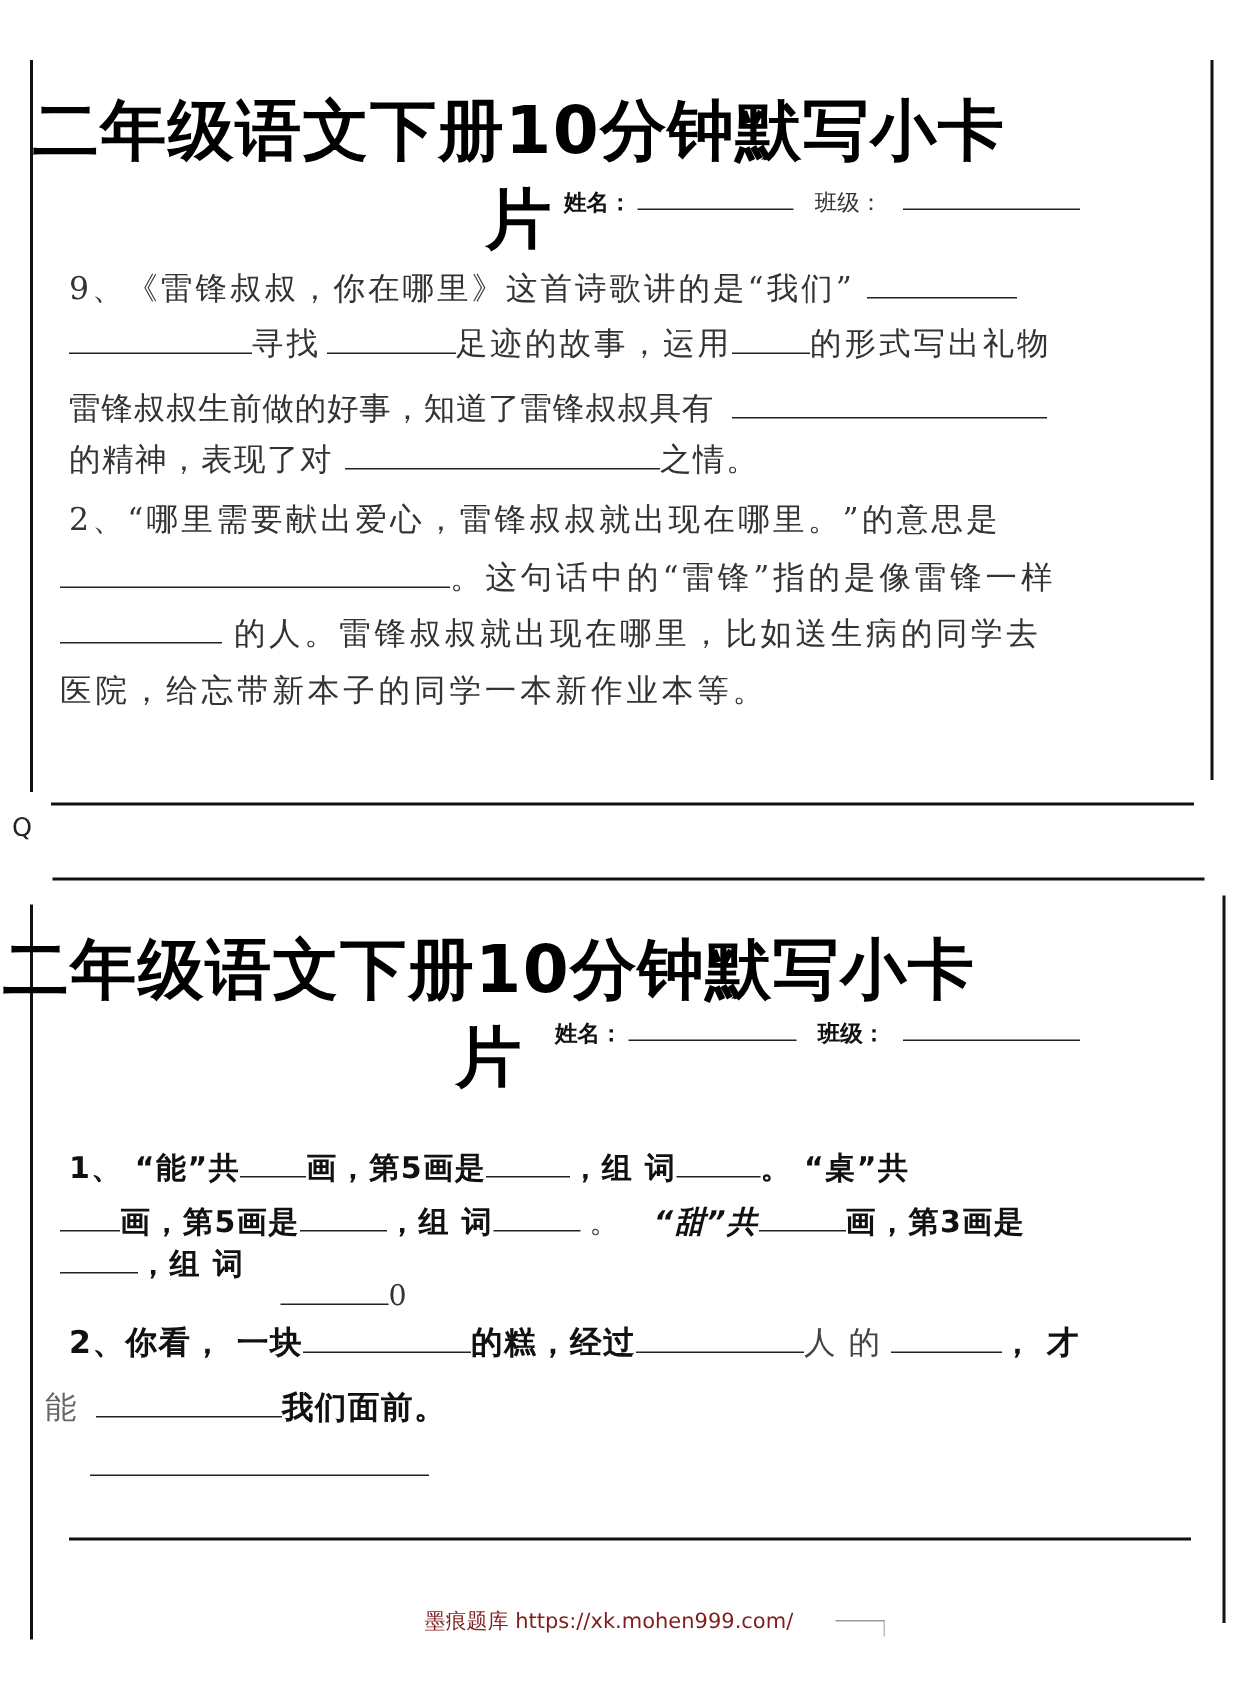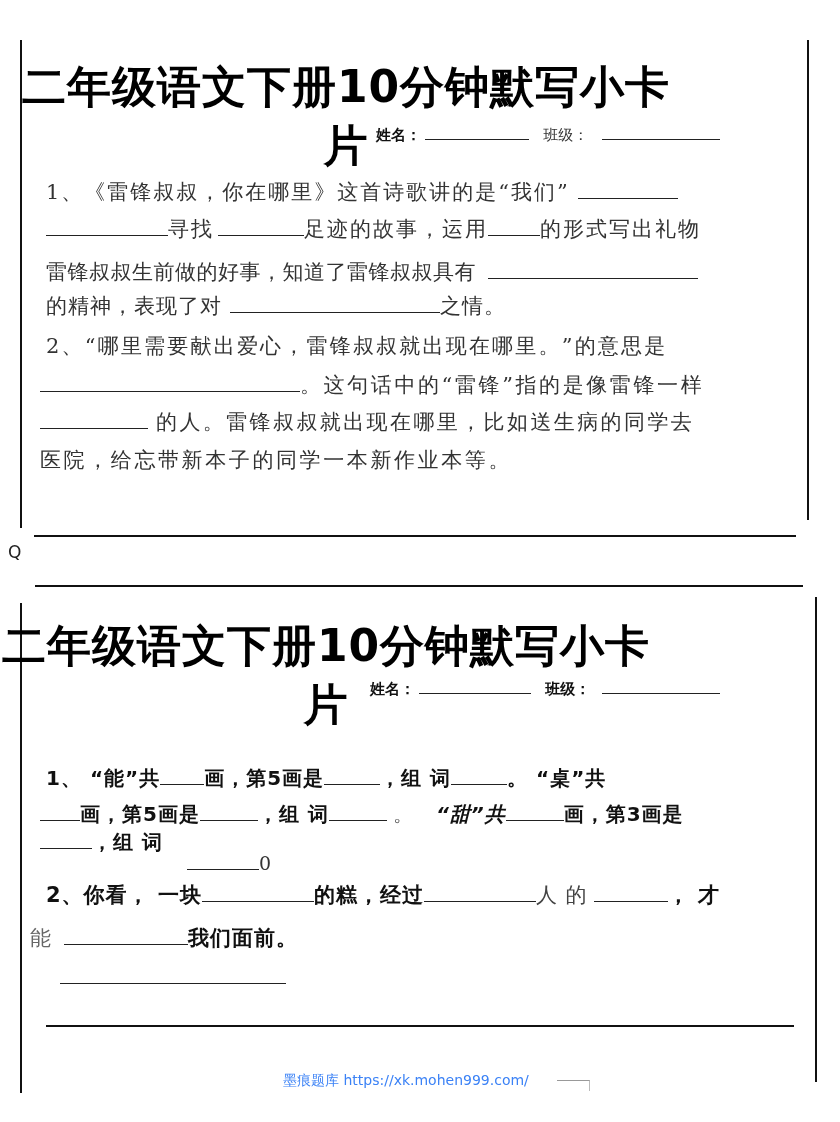--- a/index.html
+++ b/index.html
@@ -11,39 +11,39 @@
            font-weight:bold; font-size:44px; letter-spacing:1px; color:#000; }
   .meta { position:absolute; font-size:15px; font-family:Liberation Sans, sans-serif; color:#111; white-space:nowrap; }
   .meta b { font-weight:bold; }
   .blank { display:inline-block; border-bottom:1.3px solid #222; height:1em; vertical-align:baseline; }
   .line { position:absolute; white-space:nowrap; font-size:21px; color:#333; letter-spacing:2px; }
   .c1 { font-family:"DejaVu Serif", serif; }
   .c2 { font-family:"DejaVu Sans", sans-serif; font-weight:bold; color:#111; letter-spacing:1px; }
   .light { font-weight:normal; color:#444; }
   .ital { font-style:italic; }
   .q { position:absolute; left:8px; top:542px; font-family:"DejaVu Sans", sans-serif; font-size:17px; color:#222; }
-  .footer { position:absolute; left:283px; top:1072px; font-family:"DejaVu Sans", sans-serif; font-size:14px; color:#3b82f6; }
+  .footer { position:absolute; left:283px; top:1072px; font-family:"DejaVu Sans", sans-serif; font-size:14px; color:#7f1d1d; }
   .footer-box { position:absolute; left:557px; top:1080px; width:32px; height:10px; border-top:1px solid #999; border-right:1px solid #bbb; }
 </style>
 </head>
 <body>
 
 <div>
   <div class="vline" style="left:20px; top:40px; height:488px;"></div>
   <div class="vline" style="left:807px; top:40px; height:480px;"></div>
 
   <div class="title" style="top:58px;">二年级语文下册10分钟默写小卡片</div>
 
   <div class="meta" style="left:376px; top:124px;">
     <b>姓名：</b><span class="blank" style="width:104px; margin-left:4px;"></span>
     <span style="margin-left:10px; font-weight:normal; color:#333;">班级：</span><span class="blank" style="width:118px; margin-left:14px;"></span>
   </div>
 
   <div class="line c1" style="left:46px; top:177px;">
-    <span>1、《雷锋叔叔，你在哪里》这首诗歌讲的是“我们”</span><span class="blank" style="width:100px; margin-left:8px;"></span>
+    <span>9、《雷锋叔叔，你在哪里》这首诗歌讲的是“我们”</span><span class="blank" style="width:100px; margin-left:8px;"></span>
   </div>
   <div class="line c1" style="left:46px; top:214px;">
     <span class="blank" style="width:122px;"></span><span>寻找</span><span class="blank" style="width:86px; margin-left:4px;"></span><span>足迹的故事，运用</span><span class="blank" style="width:52px;"></span><span>的形式写出礼物</span>
   </div>
   <div class="line c1" style="left:46px; top:257px; letter-spacing:0.5px;">
     <span>雷锋叔叔生前做的好事，知道了雷锋叔叔具有</span><span class="blank" style="width:210px; margin-left:12px;"></span>
   </div>
   <div class="line c1" style="left:46px; top:291px; letter-spacing:1px;">
     <span>的精神，表现了对</span><span class="blank" style="width:210px; margin-left:8px;"></span><span>之情。</span>
   </div>

